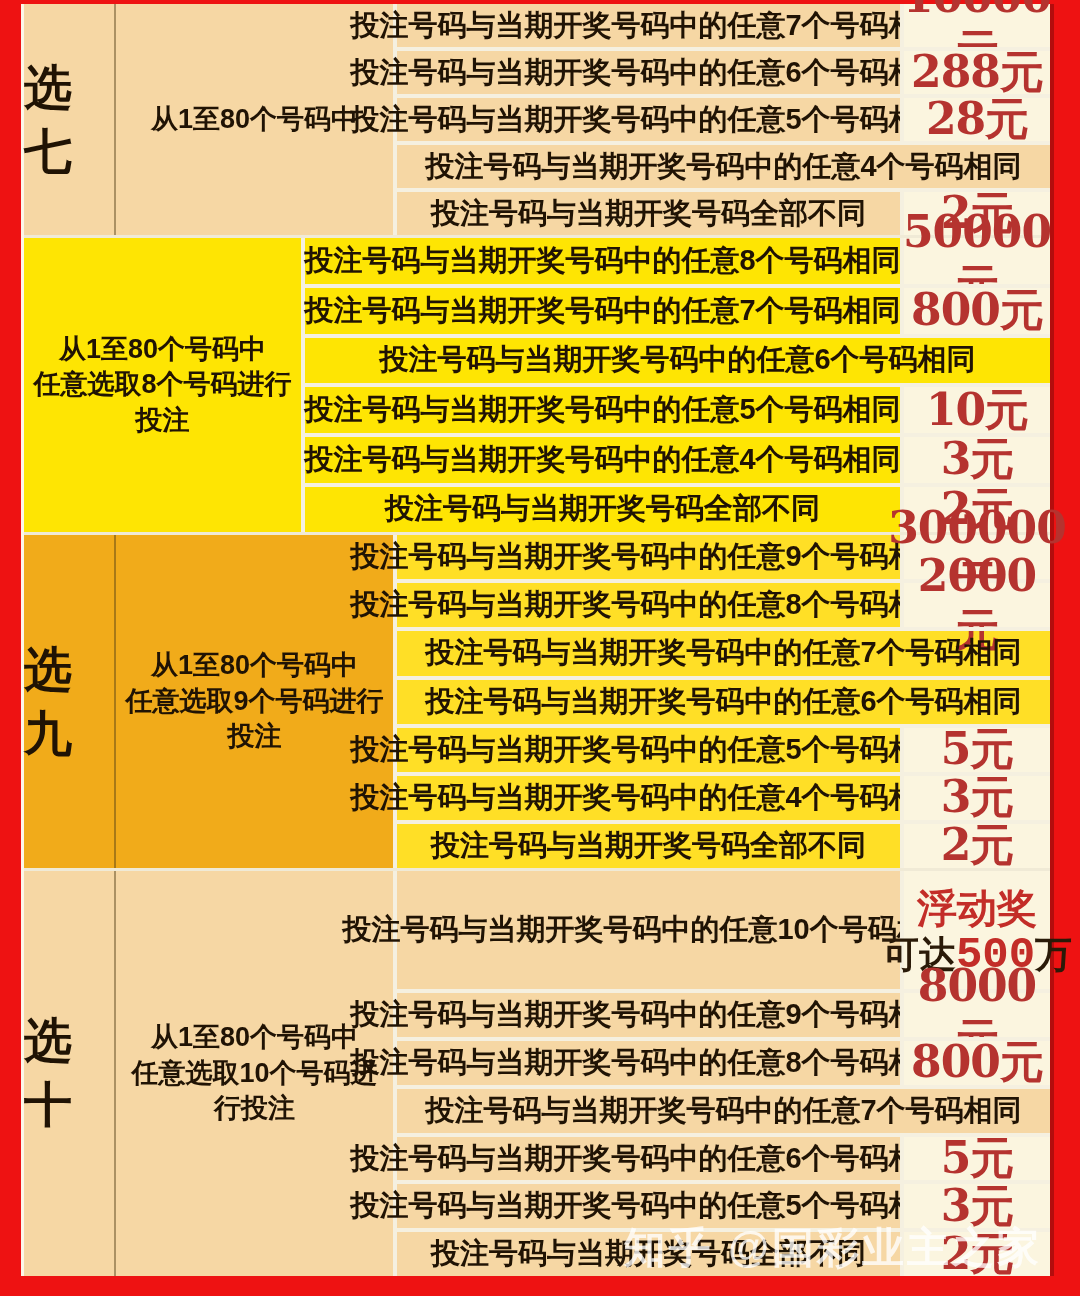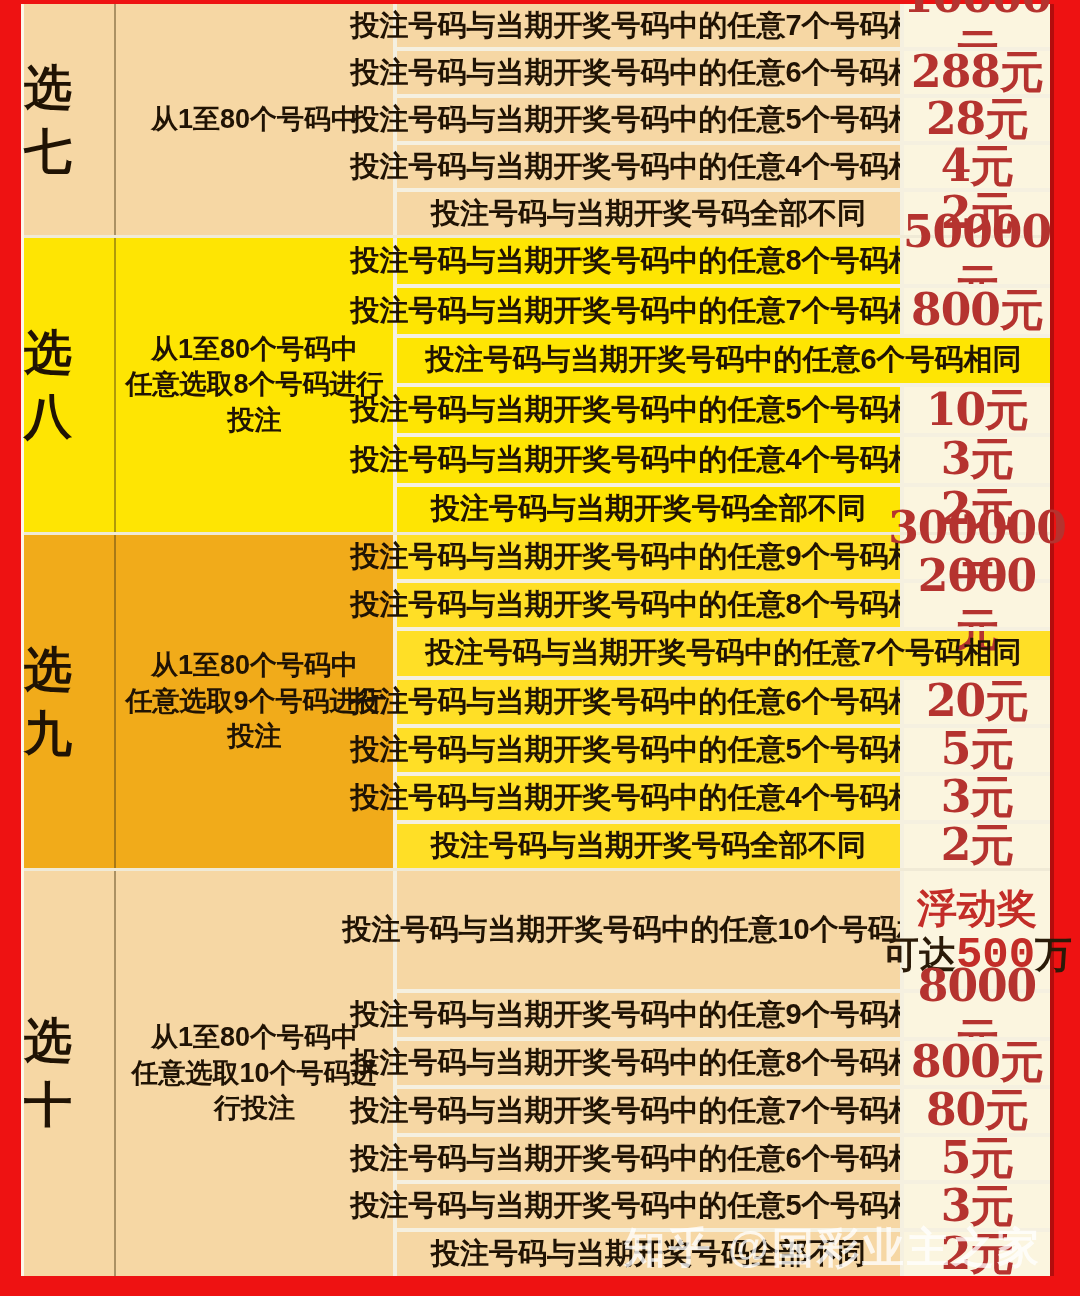--- a/index.html
+++ b/index.html
@@ -131,37 +131,33 @@
       <span class="cond-text">投注号码与当期开奖号码中的任意5个号码相同</span>
     </div>
     <div class="prize-cell">
       <span class="prize-text">28元</span>
     </div>
   </div>
           <div class="trow">
     <div class="cond-cell">
       <span class="cond-text">投注号码与当期开奖号码中的任意4个号码相同</span>
     </div>
-    <div class="prize-cell">
-      <span class="prize-text">4元</span>
-    </div>
   </div>
           <div class="trow">
     <div class="cond-cell">
       <span class="cond-text">投注号码与当期开奖号码全部不同</span>
     </div>
     <div class="prize-cell">
       <span class="prize-text">2元</span>
     </div>
   </div>
         </div>
     </div>
 
     <div class="section section-1 sec-yellow">
-      <div class="name-cell">选八</div>
       <div class="desc-cell">
         <span>从1至80个号码中</span>
         <span>任意选取8个号码进行投注</span>
       </div>
       <div class="rows-area">
           <div class="trow">
     <div class="cond-cell">
       <span class="cond-text">投注号码与当期开奖号码中的任意8个号码相同</span>
     </div>
     <div class="prize-cell">
@@ -232,23 +228,20 @@
     </div>
   </div>
           <div class="trow">
     <div class="cond-cell">
       <span class="cond-text">投注号码与当期开奖号码中的任意7个号码相同</span>
     </div>
   </div>
           <div class="trow">
     <div class="cond-cell">
       <span class="cond-text">投注号码与当期开奖号码中的任意6个号码相同</span>
-    </div>
-    <div class="prize-cell">
-      <span class="prize-text">20元</span>
     </div>
   </div>
           <div class="trow">
     <div class="cond-cell">
       <span class="cond-text">投注号码与当期开奖号码中的任意5个号码相同</span>
     </div>
     <div class="prize-cell">
       <span class="prize-text">5元</span>
     </div>
   </div>
@@ -302,23 +295,20 @@
       <span class="cond-text">投注号码与当期开奖号码中的任意8个号码相同</span>
     </div>
     <div class="prize-cell">
       <span class="prize-text">800元</span>
     </div>
   </div>
           <div class="trow">
     <div class="cond-cell">
       <span class="cond-text">投注号码与当期开奖号码中的任意7个号码相同</span>
     </div>
-    <div class="prize-cell">
-      <span class="prize-text">80元</span>
-    </div>
   </div>
           <div class="trow">
     <div class="cond-cell">
       <span class="cond-text">投注号码与当期开奖号码中的任意6个号码相同</span>
     </div>
     <div class="prize-cell">
       <span class="prize-text">5元</span>
     </div>
   </div>
           <div class="trow">

